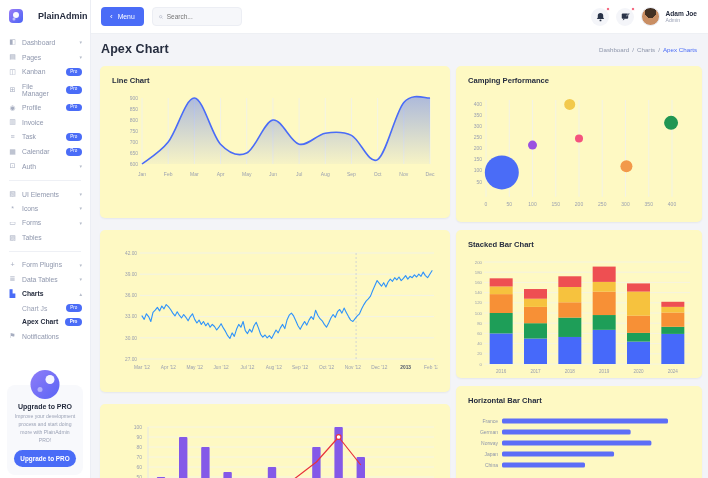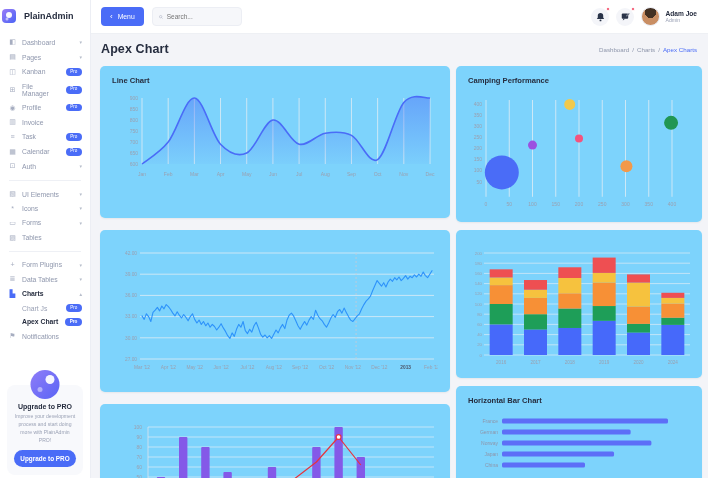--- a/index.html
+++ b/index.html
@@ -2,21 +2,21 @@
 <html><head>
 <meta charset="utf-8">
 <style>
   * { margin:0; padding:0; box-sizing:border-box; }
   html,body { width:708px; height:478px; overflow:hidden; background:#f3f4f8;
     font-family:"Liberation Sans", sans-serif; position:relative; }
 
   
   .sidebar { position:absolute; left:0; top:0; width:90px; height:478px; background:#fff;
     box-shadow:1px 0 0 #eceef4; z-index:5; }
-  .logo-row { display:flex; align-items:center; gap:8px; padding:9px 0 8px 2px; cursor:pointer; }
+  .logo-row { display:flex; align-items:center; gap:15px; padding:9px 0 8px 9px; cursor:pointer; }
   .logo-mark { width:14px; height:14px; border-radius:4px;
     background:linear-gradient(135deg,#9a7cf7,#4a64f5); position:relative; flex:none; }
   .logo-mark:after { content:""; position:absolute; left:4px; top:3px; width:6px; height:6px;
     border-radius:50%; background:rgba(255,255,255,.95);
     box-shadow:-2px 4px 0 -1.5px rgba(255,255,255,.55); }
   .logo-name { font-size:9px; font-weight:bold; color:#262d3f; }
   .snav { margin-top:4px; }
   .sn-item { display:flex; align-items:center; gap:5px; padding:3.4px 8px; color:#8f97ad;
     font-size:6.8px; cursor:pointer; }
   .sn-item .ic { width:9px; font-size:7px; color:#a6adc0; text-align:center; flex:none;
@@ -72,21 +72,21 @@
 
   
   .title-row { position:absolute; left:90px; top:36px; right:0; height:26px; display:flex;
     align-items:center; padding:0 11px; }
   .page-title { font-size:12.5px; font-weight:bold; color:#262d3f; letter-spacing:.1px; }
   .breadcrumb { margin-left:auto; display:flex; gap:3px; font-size:6.2px; color:#8e96ab; }
   .breadcrumb .bc-link { color:#8e96ab; cursor:pointer; }
   .breadcrumb .bc-cur { color:#4a6cf7; cursor:pointer; }
 
   
-  .card { position:absolute; background:#7dd3fc; border-radius:5px; overflow:hidden;
+  .card { position:absolute; background:#fef9c3; border-radius:5px; overflow:hidden;
     box-shadow:0 1px 2px rgba(21,27,38,.06); padding:10px 12px; }
   .card-title { font-size:7.6px; font-weight:bold; color:#262d3f; }
   .chart-body { margin-top:7px; }
   svg text { font-family:"Liberation Sans",sans-serif; }
 </style>
 </head>
 <body>
 
 <aside class="sidebar">
   <div class="logo-row">
@@ -353,20 +353,21 @@
         <text x="214.54545454545453" y="122" text-anchor="middle" font-size="4.8" fill="#9aa0b0" font-weight="normal">Oct '12</text>
         <text x="240.9090909090909" y="122" text-anchor="middle" font-size="4.8" fill="#9aa0b0" font-weight="normal">Nov '12</text>
         <text x="267.27272727272725" y="122" text-anchor="middle" font-size="4.8" fill="#9aa0b0" font-weight="normal">Dec '12</text>
         <text x="293.6363636363636" y="122" text-anchor="middle" font-size="4.8" fill="#4b5568" font-weight="bold">2013</text>
         <text x="320" y="122" text-anchor="middle" font-size="4.8" fill="#9aa0b0" font-weight="normal">Feb '13</text>
         <polyline points="30.0,68.9 32.2,72.4 34.4,66.8 36.6,69.6 38.8,74.5 41.0,65.4 43.2,63.2 45.4,60.4 47.6,63.9 49.8,59.0 52.0,61.8 54.2,57.6 56.4,59.7 58.6,62.5 60.8,66.1 63.0,68.9 65.2,64.7 67.3,68.2 69.5,71.0 71.7,67.5 73.9,70.3 76.1,73.8 78.3,69.6 80.5,66.8 82.7,72.4 84.9,76.0 87.1,73.1 89.3,77.4 91.5,74.5 93.7,78.8 95.9,76.0 98.1,80.2 100.3,77.4 102.5,79.5 104.7,83.0 106.9,80.2 109.1,76.7 111.3,80.9 113.5,84.4 115.7,88.7 117.9,91.5 120.1,85.9 122.3,89.4 124.5,82.3 126.7,77.4 128.9,80.2 131.1,74.5 133.3,83.7 135.5,86.6 137.7,82.3 139.8,85.1 142.0,78.8 144.2,75.3 146.4,80.9 148.6,87.3 150.8,90.1 153.0,88.0 155.2,90.8 157.4,88.7 159.6,91.5 161.8,87.3 164.0,83.0 166.2,85.9 168.4,80.9 170.6,77.4 172.8,81.6 175.0,73.1 177.2,68.2 179.4,66.1 181.6,68.9 183.8,73.8 186.0,78.8 188.2,82.3 190.4,78.1 192.6,74.5 194.8,78.1 197.0,73.1 199.2,69.6 201.4,72.4 203.6,63.2 205.8,68.2 208.0,71.7 210.2,73.8 212.3,77.4 214.5,80.2 216.7,76.0 218.9,71.0 221.1,67.5 223.3,70.3 225.5,64.7 227.7,62.5 229.9,66.1 232.1,61.1 234.3,65.4 236.5,69.6 238.7,73.1 240.9,74.5 243.1,71.7 245.3,68.9 247.5,66.8 249.7,61.8 251.9,57.6 254.1,54.1 256.3,51.9 258.5,49.1 260.7,43.5 262.9,38.5 265.1,33.6 267.3,36.4 269.5,39.2 271.7,35.7 273.9,39.9 276.1,35.0 278.3,32.1 280.5,34.3 282.7,30.7 284.8,32.9 287.0,30.0 289.2,33.6 291.4,31.4 293.6,28.6 295.8,32.1 298.0,29.3 300.2,30.7 302.4,27.9 304.6,30.0 306.8,27.2 309.0,29.3 311.2,25.1 313.4,28.6 315.6,30.7 317.8,27.2 320.0,23.7" fill="none" stroke="#2e93fa" stroke-width="1.1" stroke-linejoin="round" stroke-linecap="round"></polyline>
       </svg></div>
 </section>
 
 <section class="card" id="card-stacked" style="left:456px;top:230px;width:246px;height:148px">
+  <div class="card-title">Stacked Bar Chart</div>
   <div class="chart-body" id="chart-stacked"><svg width="224" height="122" viewBox="0 0 224 122">
         <line x1="16" y1="108" x2="222" y2="108" stroke="#eef0f4" stroke-width="0.6"></line>
         <text x="14" y="109.6" text-anchor="end" font-size="4.3" fill="#9aa0b0" font-weight="normal">0</text>
         <line x1="16" y1="97.8" x2="222" y2="97.8" stroke="#eef0f4" stroke-width="0.6"></line>
         <text x="14" y="99.39999999999999" text-anchor="end" font-size="4.3" fill="#9aa0b0" font-weight="normal">20</text>
         <line x1="16" y1="87.6" x2="222" y2="87.6" stroke="#eef0f4" stroke-width="0.6"></line>
         <text x="14" y="89.19999999999999" text-anchor="end" font-size="4.3" fill="#9aa0b0" font-weight="normal">40</text>
         <line x1="16" y1="77.4" x2="222" y2="77.4" stroke="#eef0f4" stroke-width="0.6"></line>
         <text x="14" y="79" text-anchor="end" font-size="4.3" fill="#9aa0b0" font-weight="normal">60</text>
         <line x1="16" y1="67.2" x2="222" y2="67.2" stroke="#eef0f4" stroke-width="0.6"></line>

